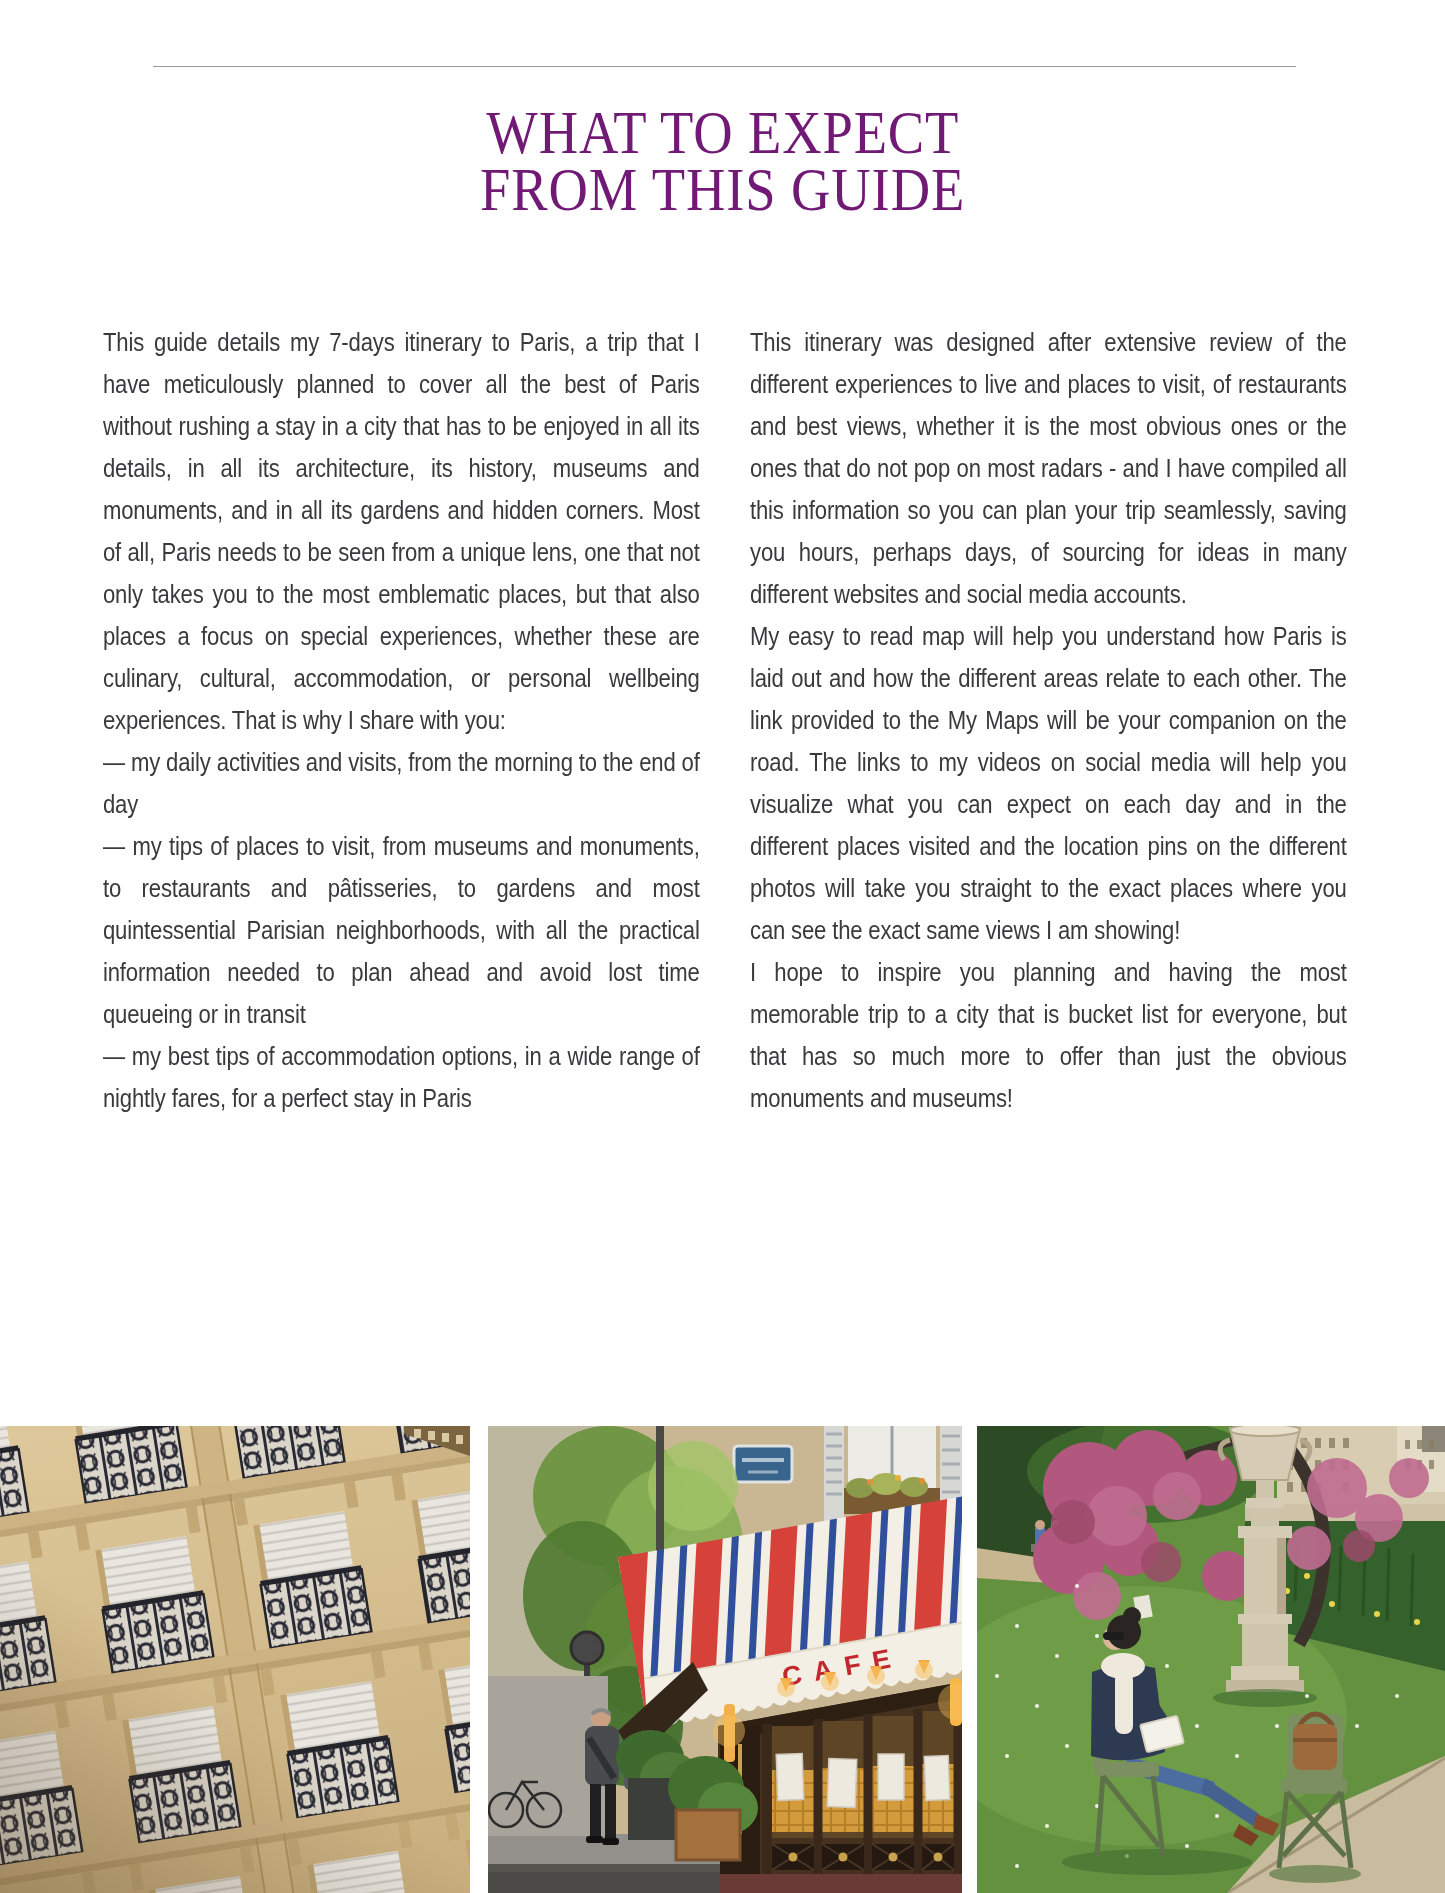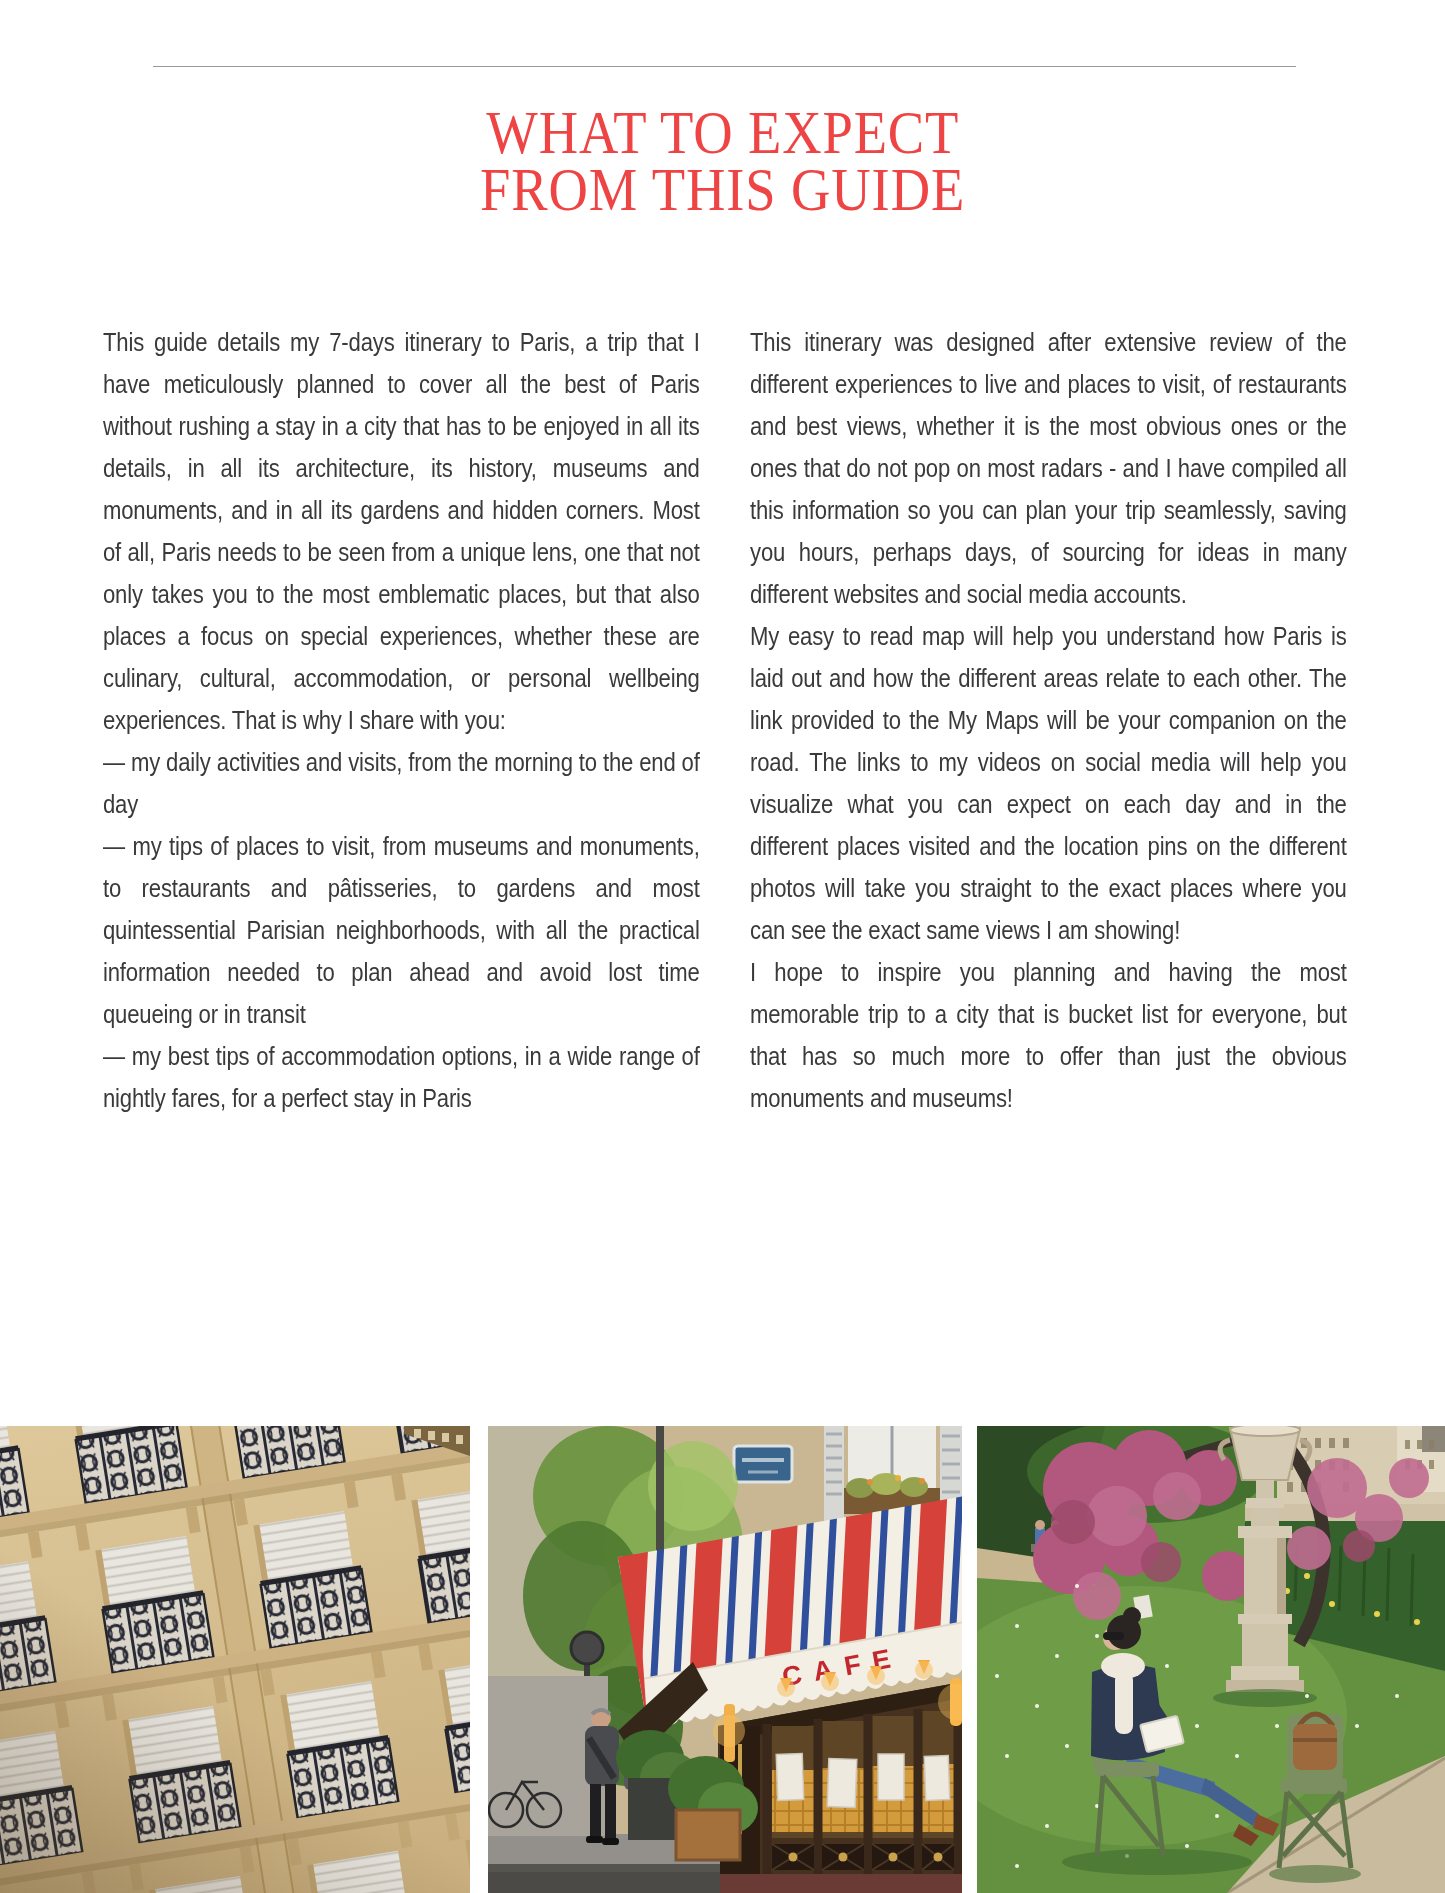--- a/index.html
+++ b/index.html
@@ -7,21 +7,21 @@
     position:relative; width:1445px; height:1893px; background:#ffffff;
     overflow:hidden; font-family:"Liberation Sans", sans-serif;
   }
   .top-rule {
     position:absolute; left:153px; top:66px; width:1143px; height:1px;
     background:#9a9a9a;
   }
   .page-title {
     position:absolute; top:62px; left:0; width:100%; text-align:center;
     font-family:"Liberation Serif", serif; font-weight:400;
-    font-size:62px; line-height:57px; color:#ef4444; letter-spacing:1px;
+    font-size:62px; line-height:57px; color:#701a75; letter-spacing:1px;
   }
   .page-title .tline { display:inline-block; transform:scaleX(0.88); transform-origin:50% 50%; }
   .columns { position:absolute; top:321px; left:0; width:1445px; }
   .col {
     position:absolute; top:0; width:702px; transform:scaleX(0.85); transform-origin:0 0;
     font-size:26px; line-height:42px; letter-spacing:-0.2px; color:#3a3a3c;
     text-align:justify;
   }
   .col p { margin:0; }
   .col-left  { left:103px; }

